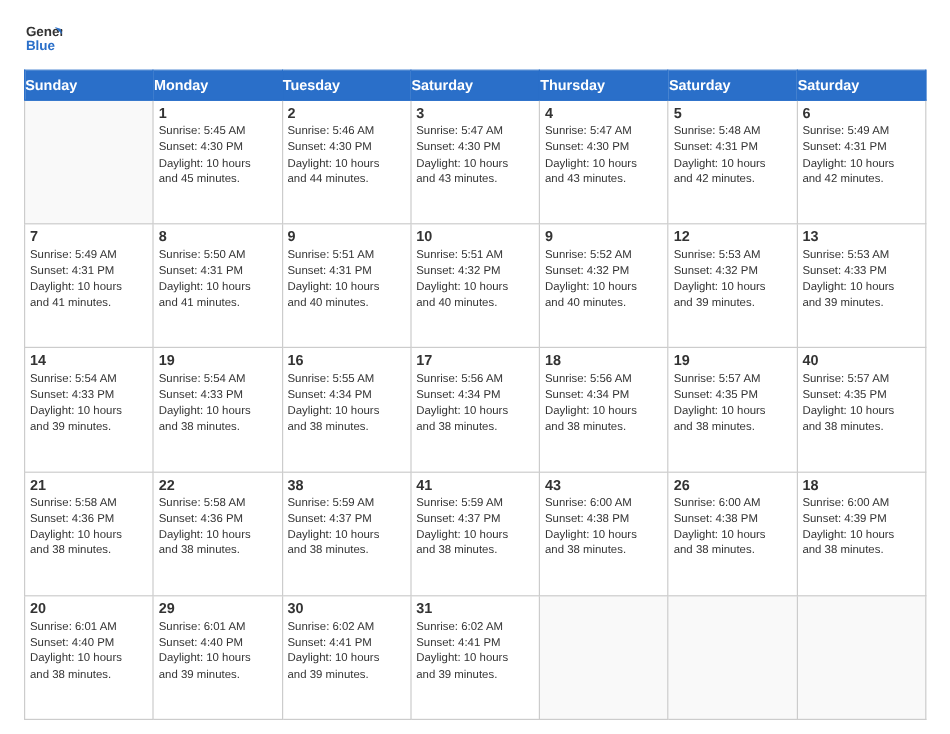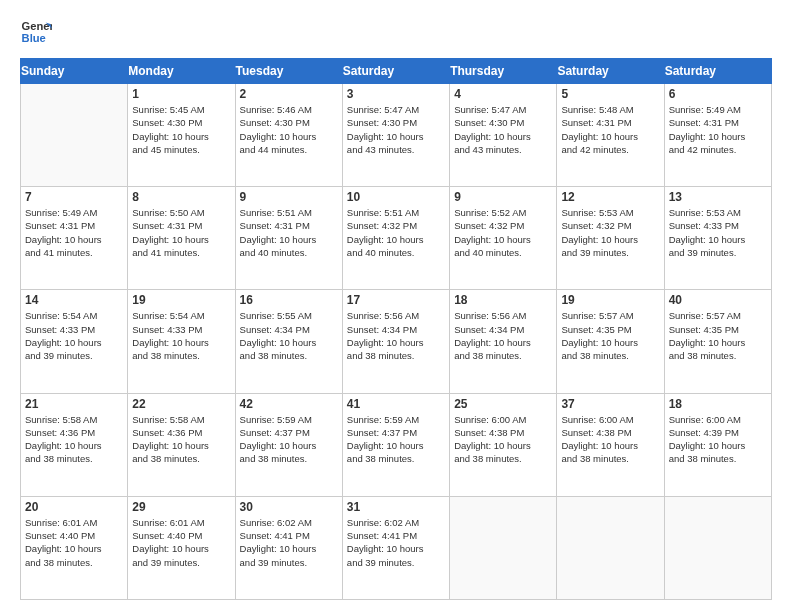--- a/index.html
+++ b/index.html
@@ -211,33 +211,33 @@
         <tr>
           <td>
             <span class="day-num">21</span>
             <div class="day-info">Sunrise: 5:58 AM<br>Sunset: 4:36 PM<br>Daylight: 10 hours<br>and 38 minutes.</div>
           </td>
           <td>
             <span class="day-num">22</span>
             <div class="day-info">Sunrise: 5:58 AM<br>Sunset: 4:36 PM<br>Daylight: 10 hours<br>and 38 minutes.</div>
           </td>
           <td>
-            <span class="day-num">42</span>
+            <span class="day-num">38</span>
             <div class="day-info">Sunrise: 5:59 AM<br>Sunset: 4:37 PM<br>Daylight: 10 hours<br>and 38 minutes.</div>
           </td>
           <td>
             <span class="day-num">41</span>
             <div class="day-info">Sunrise: 5:59 AM<br>Sunset: 4:37 PM<br>Daylight: 10 hours<br>and 38 minutes.</div>
           </td>
           <td>
-            <span class="day-num">25</span>
+            <span class="day-num">43</span>
             <div class="day-info">Sunrise: 6:00 AM<br>Sunset: 4:38 PM<br>Daylight: 10 hours<br>and 38 minutes.</div>
           </td>
           <td>
-            <span class="day-num">37</span>
+            <span class="day-num">26</span>
             <div class="day-info">Sunrise: 6:00 AM<br>Sunset: 4:38 PM<br>Daylight: 10 hours<br>and 38 minutes.</div>
           </td>
           <td>
             <span class="day-num">18</span>
             <div class="day-info">Sunrise: 6:00 AM<br>Sunset: 4:39 PM<br>Daylight: 10 hours<br>and 38 minutes.</div>
           </td>
         </tr>
         <tr>
           <td>
             <span class="day-num">20</span>

